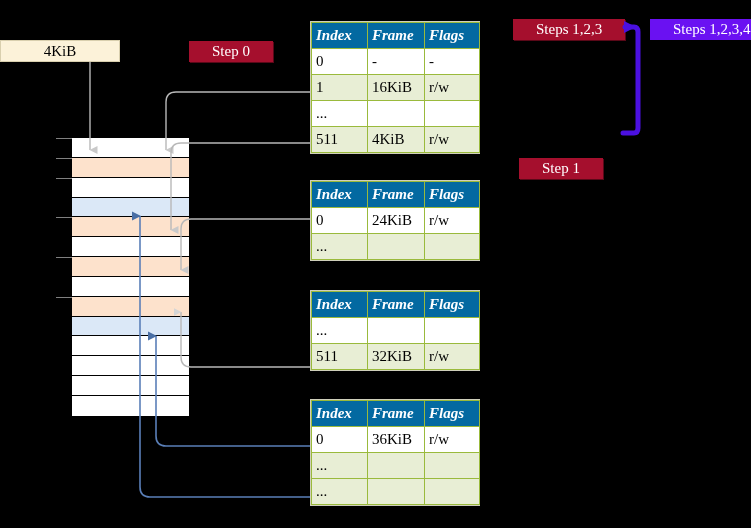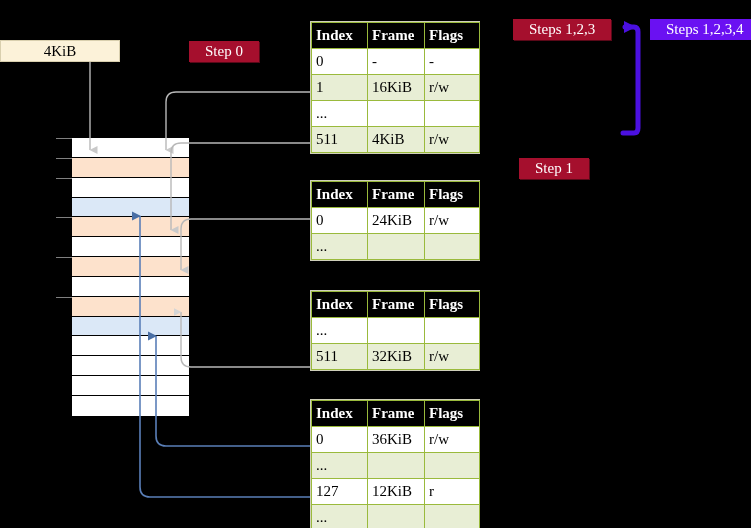--- a/index.html
+++ b/index.html
@@ -11,21 +11,21 @@
   #size-box{
     left:0px;top:40px;width:120px;height:22px;
     background:#fcf2d9;border:1px solid #d9cfae;
     box-sizing:border-box;
     display:flex;align-items:center;justify-content:center;
     font-size:15px;color:#000;
   }
 
   
   .badge{
-    padding:2px 16px;font-size:15px;color:#ffffff;
+    padding:2px 23px;font-size:15px;color:#ffffff;
     line-height:17px;white-space:nowrap;
     box-sizing:border-box;
   }
   .badge-red{background:#a50f2d;box-shadow:1px 1px 0 #5a0818;}
   .badge-blue{background:#6a11f2;font-family:Liberation Serif, serif;}
 
   #step0{left:189px;top:41px;text-align:right;}
   #steps123{left:513px;top:19px;}
   #steps1234{left:650px;top:19px;}
   #step4{left:519px;top:158px;}
@@ -58,22 +58,23 @@
     background:#fff;
   }
   .pt table{border-collapse:collapse;width:100%;table-layout:fixed;}
   .pt td,.pt th{
     border:1px solid #9aba3c;
     padding:1px 4px;font-size:15px;height:26px;
     box-sizing:border-box;overflow:hidden;white-space:nowrap;
     text-align:left;color:#000;font-weight:normal;
   }
   .pt th{
-    background:#000000;color:#ffffff;font-weight:bold;
+    background:#0369a1;color:#ffffff;font-weight:bold;
     border:1px solid #9aba3c;
+    font-style:italic;
   }
   .pt col.c1{width:56px;}
   .pt col.c2{width:57px;}
   .pt col.c3{width:55px;}
   tr.alt td{background:#e8eed5;}
   td.hl{background:#f5f58c;}
 
   #t1{left:310px;top:21px;}
   #t2{left:310px;top:180px;}
   #t3{left:310px;top:290px;}
@@ -235,25 +236,20 @@
         <tr>
           <td>0</td>
           <td>36KiB</td>
           <td>r/w</td>
         </tr>
         <tr class="alt">
           <td>...</td>
           <td></td>
           <td></td>
         </tr>
-        <tr>
-          <td>127</td>
-          <td>12KiB</td>
-          <td>r</td>
-        </tr>
         <tr class="alt">
           <td>...</td>
           <td></td>
           <td></td>
         </tr>
       </tbody>
     </table>
   </div>
 
 <svg class="overlay">

